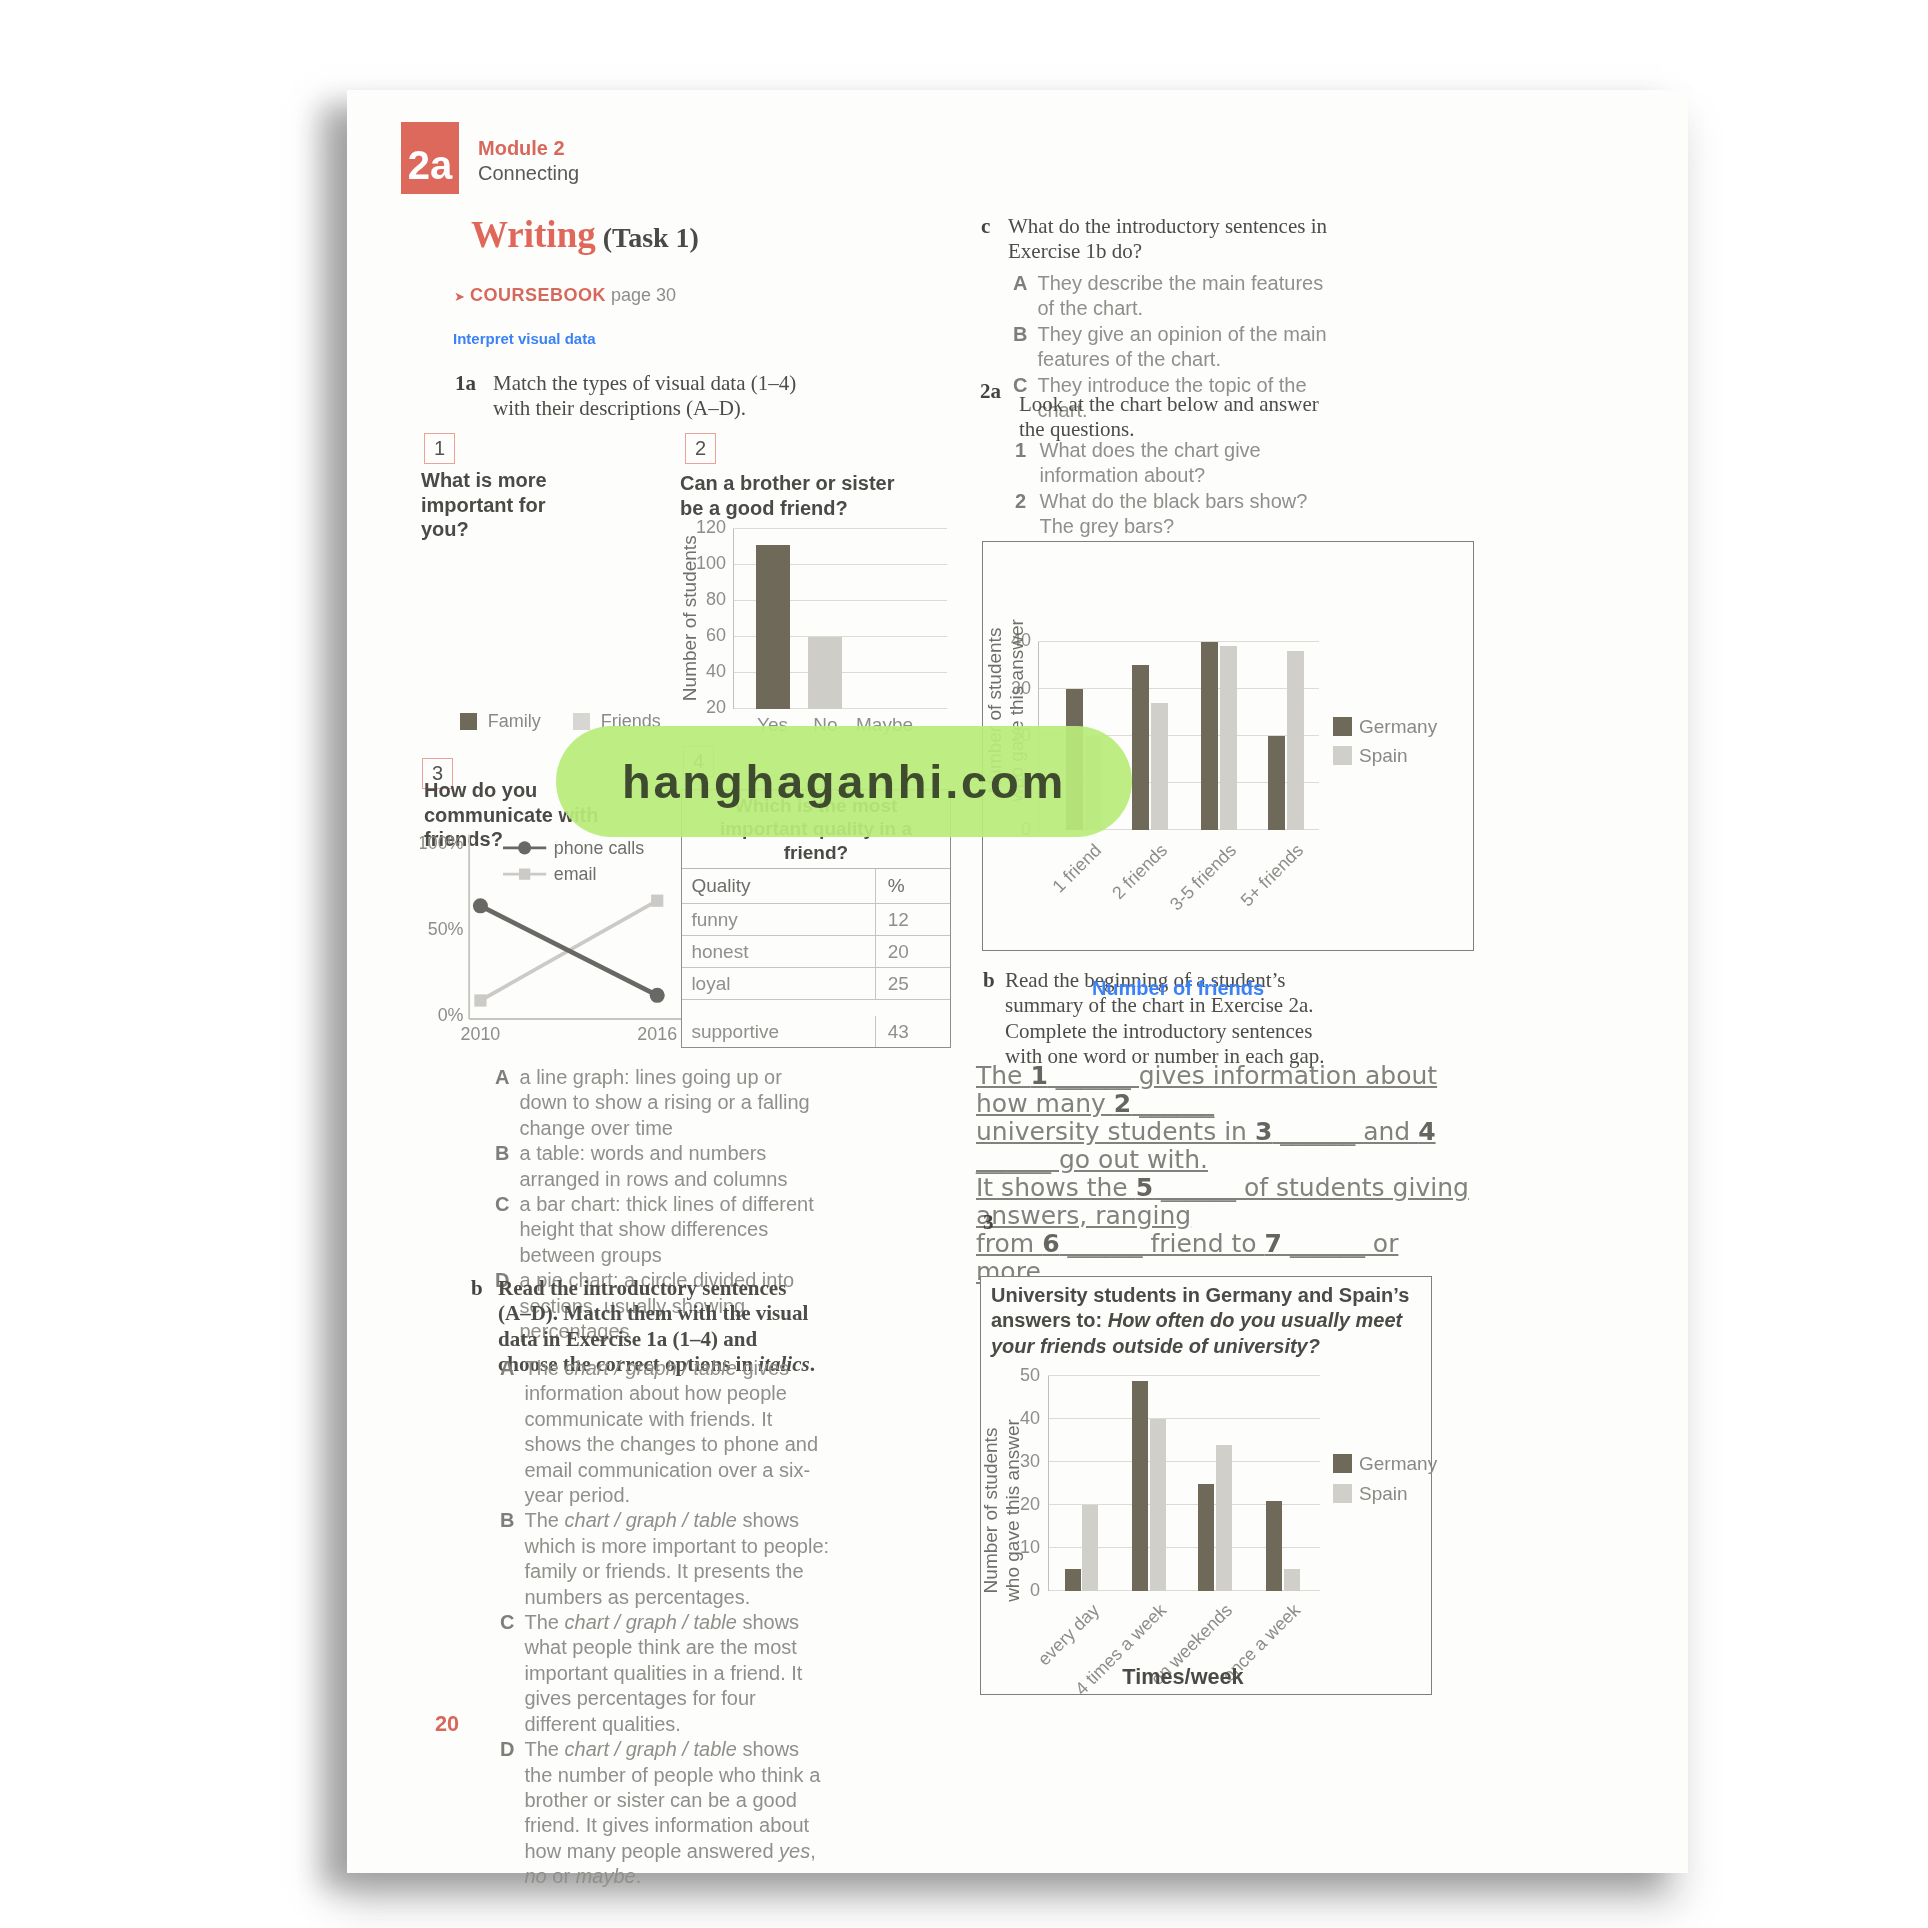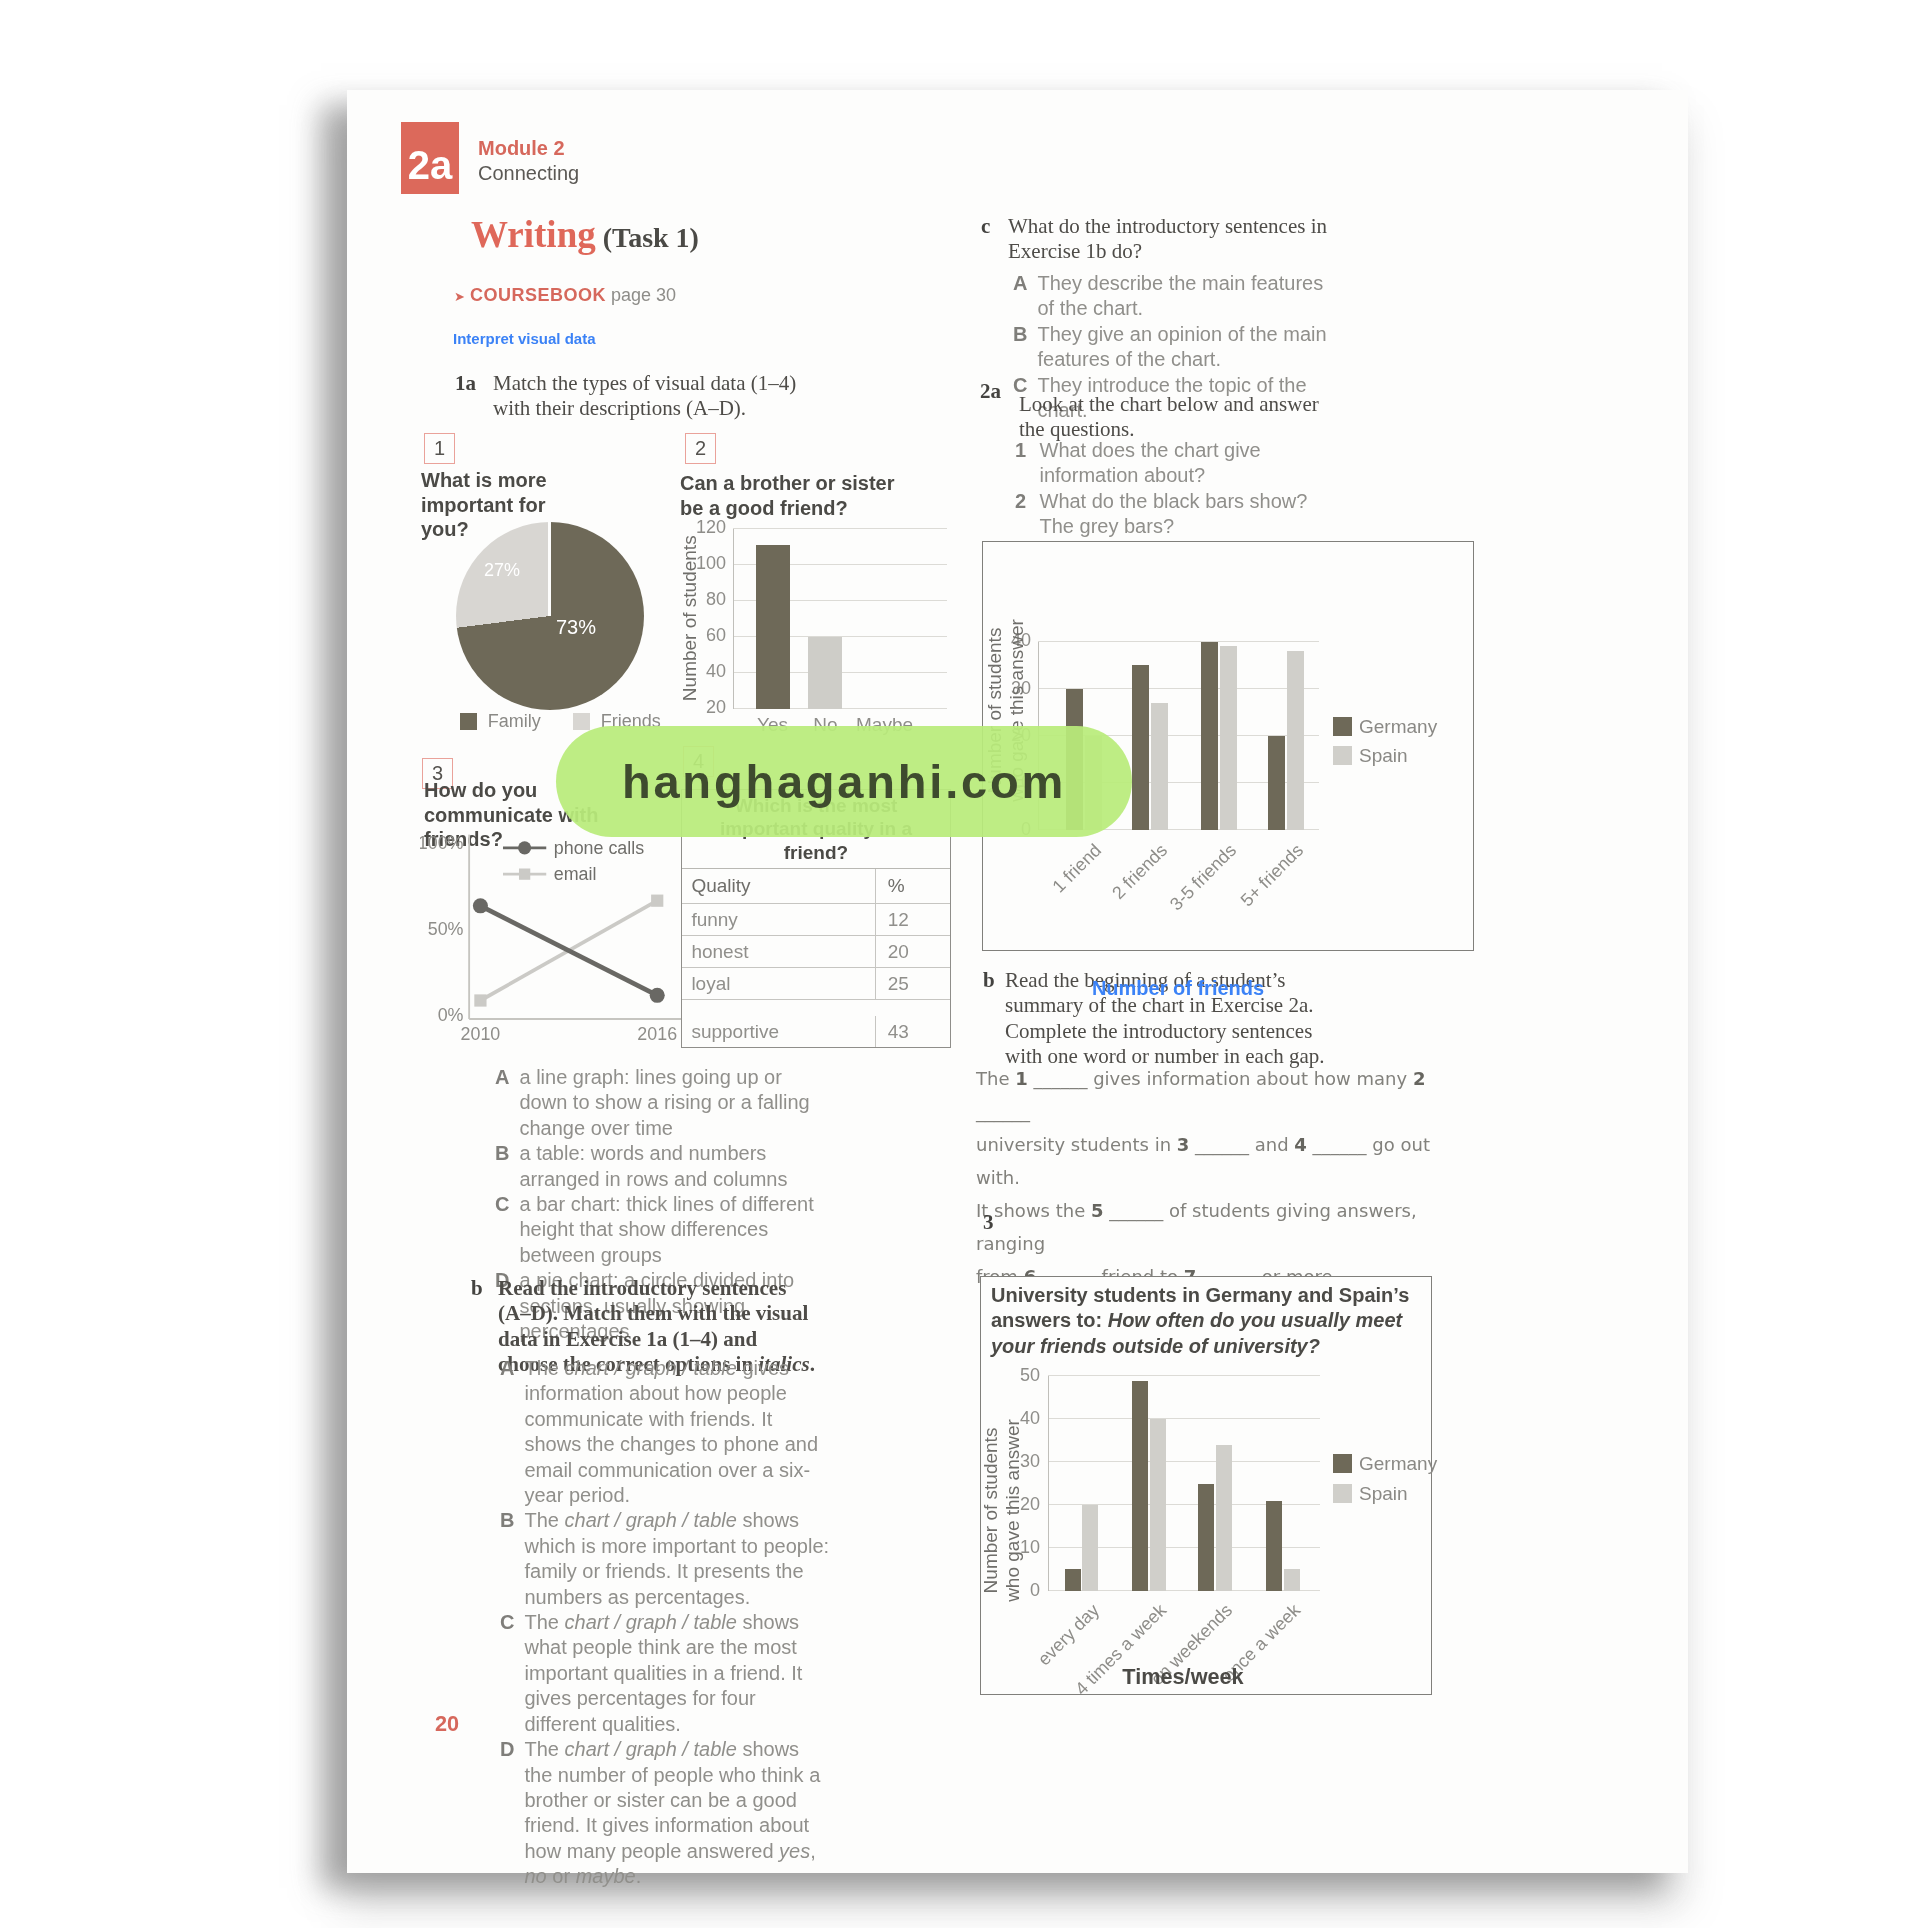--- a/index.html
+++ b/index.html
@@ -16,21 +16,21 @@
   .sect-h{color:#3b82f6;font-weight:700;font-size:15px;}
   .instr{font-family:"Liberation Serif",serif;color:#4e4c48;font-size:21px;line-height:25.4px;}
   .instr-label{font-family:"Liberation Serif",serif;color:#444340;font-size:21px;font-weight:700;}
   .numbox{border:1.9px solid #eaa29a;width:31px;height:31px;box-sizing:border-box;color:#55534f;font-size:20px;
           display:flex;align-items:center;justify-content:center;background:#fdfdfc;}
   .chart-title{color:#4b4a46;font-weight:700;font-size:20px;line-height:24.5px;}
   .li{display:flex;align-items:flex-start;font-size:20px;line-height:25.4px;color:#908f8b;}
   .li-label{flex:0 0 24.5px;font-weight:700;color:#7f7e7a;}
   .li-text{flex:1;}
   .li-text i{font-style:italic;}
-  .gap-lines .li{display:block;font-size:18px;line-height:33px;color:#82817c;font-family:"DejaVu Sans",sans-serif;}
+  .gap-lines .li{display:block;font-size:25px;line-height:28px;color:#82817c;font-family:"DejaVu Sans",sans-serif;text-decoration:underline;}
   .gap-lines .li b{color:#66655f;}
   .boxed-chart{border:1.9px solid #807f7b;background:#fdfdfc;box-sizing:border-box;}
   .bc-title-plain{color:#4b4a46;font-weight:700;font-size:20px;line-height:25.4px;}
   .bc-title-italic{color:#4b4a46;font-weight:700;font-style:italic;font-size:20px;line-height:25.4px;}
   .legend-sq{width:17px;height:17px;display:inline-block;}
   .legend-txt{font-size:18px;color:#8a8985;}
   .pagenum{color:#d6685c;font-weight:700;font-size:21.7px;}
   #watermark{position:absolute;left:556px;top:726px;width:576px;height:111px;border-radius:56px;
              background:rgba(185,236,123,.93);display:flex;align-items:center;justify-content:center;
              font-size:47px;font-weight:600;letter-spacing:2.8px;color:#3e4b2e;z-index:50;}
@@ -59,25 +59,20 @@
 
   <div class="abs instr-label" style="left:108px;top:281px;">1a</div>
   <div class="abs instr" style="left:146px;top:281px;width:315px;">Match the types of visual data (1–4) with their descriptions (A–D).</div>
 
   <div class="abs numbox" style="left:77px;top:343px;">1</div>
   <div class="abs numbox" style="left:338px;top:343px;">2</div>
   <div class="abs numbox" style="left:75px;top:668px;">3</div>
   <div class="abs numbox" style="left:336px;top:656px;">4</div>
 
   <div class="abs chart-title" style="left:74px;top:378px;width:165px;">What is more important for you?</div>
-  <div class="abs" id="pie" style="left: 109px; top: 432px; width: 188px; height: 188px; border-radius: 50%; background: conic-gradient(rgb(110, 105, 88) 0deg, rgb(110, 105, 88) 73%, rgb(216, 214, 210) 73%, rgb(216, 214, 210) 100%);">
-    <div style="position:absolute;left:92px;top:0;width:2.8px;height:94px;background:#fdfdfc;"></div>
-    <div style="position:absolute;left:28px;top:38px;color:#fff;font-size:18px;">27%</div>
-    <div style="position:absolute;left:100px;top:94px;color:#fff;font-size:20px;">73%</div>
-  </div>
   <div class="abs" style="left:113px;top:621px;">
     <span class="legend-sq" id="sw-family" style="background: rgb(110, 105, 88);"></span>
     <span class="legend-txt" style="margin-left:6.6px;vertical-align:2.8px;">Family</span>
     <span class="legend-sq" id="sw-friends" style="margin-left: 28px; background: rgb(216, 214, 210);"></span>
     <span class="legend-txt" style="margin-left:6.6px;vertical-align:2.8px;">Friends</span>
   </div>
 
   <div class="abs chart-title" style="left:333px;top:381px;width:231px;">Can a brother or sister be a good friend?</div>
 
   <div class="abs chart-title" style="left:77px;top:688px;width:226px;">How do you communicate with friends?</div>

